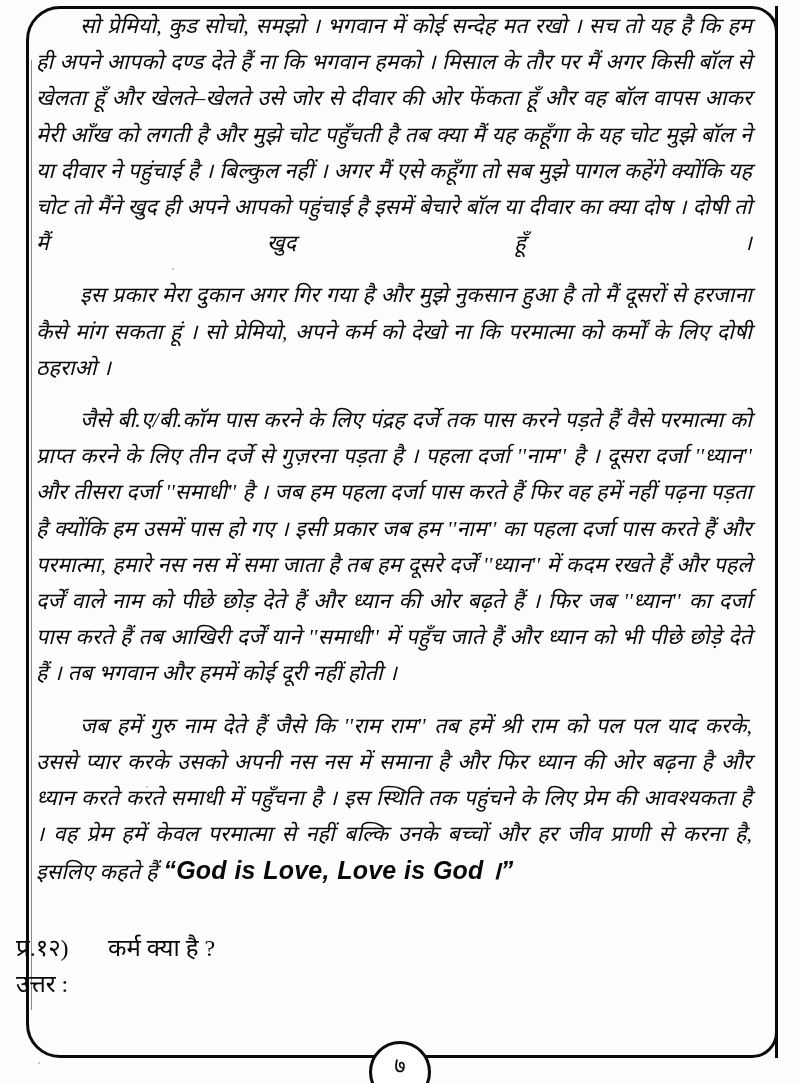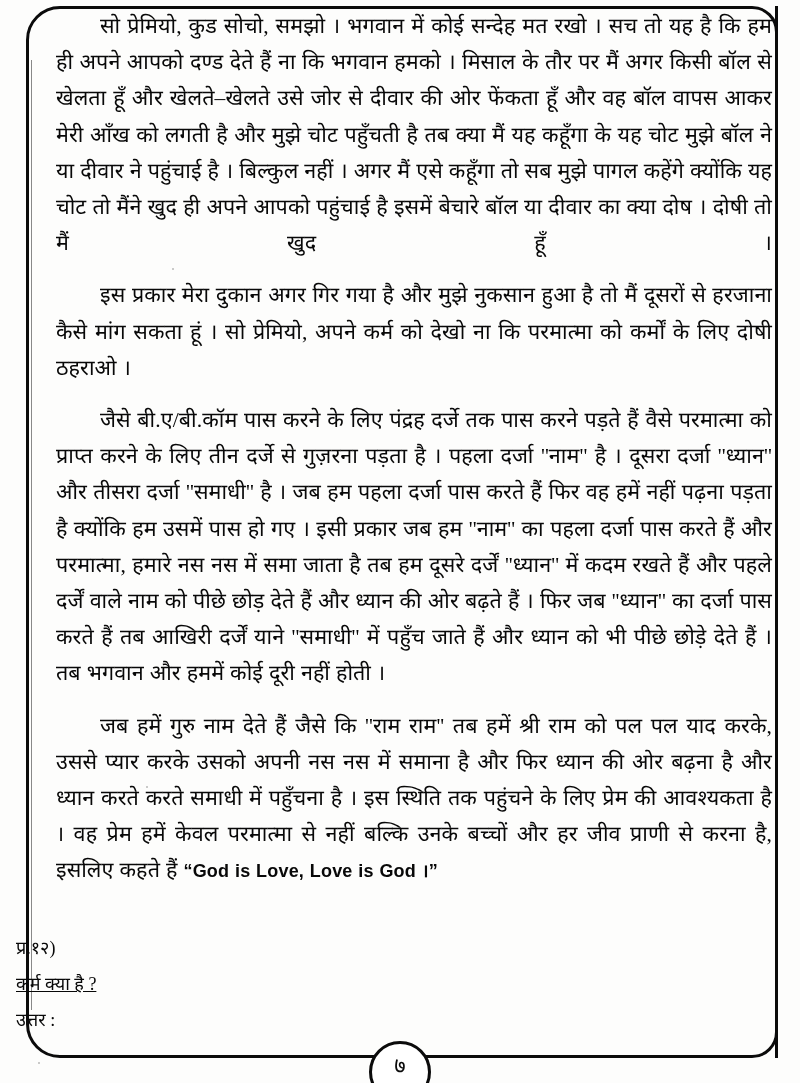--- a/index.html
+++ b/index.html
@@ -49,23 +49,24 @@
     top:60px;
     width:1px;
     height:950px;
     background:#2a2a2a;
     opacity:.55;
   }
 
   
   #content {
     position: absolute;
-    left: 56px;
+    left: 36px;
     top: 8px;
     width: 716px;
+    font-style: italic;
   }
 
   p.para {
     margin: 0;
     text-align: justify;
     text-justify: inter-word;
     font-size: 21.5px;
     line-height: 36.2px;
     color: #080808;
     letter-spacing: .1px;
@@ -75,50 +76,49 @@
   p.para + p.para { margin-top: 16px; }
   p.para.indent { text-indent: 44px; }
   p.para:last-child { text-align: justify; }
 
   
   .justify-all { text-align-last: justify; }
 
   .eng {
     font-family: "Liberation Sans", "DejaVu Sans", sans-serif;
     font-weight: bold;
-    font-size: 18px;
+    font-size: 25px;
     letter-spacing: .2px;
   }
 
   
   #qa {
     position: absolute;
     left: 16px;
     top: 930px;
     width: 756px;
   }
   .qa-row {
     display: flex;
     align-items: flex-start;
-    font-size: 18px;
+    font-size: 24px;
     line-height: 36.2px;
     color: #080808;
-    flex-direction: column;
   }
   .qa-label {
     flex: 0 0 auto;
     width: 92px;
     white-space: nowrap;
   }
   .qa-body {
     flex: 1 1 auto;
     text-align: justify;
     text-align-last: justify;
   }
-  .qa-body.plain { text-align: right; text-align-last: left; text-decoration: underline; }
+  .qa-body.plain { text-align: right; text-align-last: left; }
 
   
   #page-number-wrap {
     position: absolute;
     left: 0;
     right: 0;
     bottom: 2px;
     height: 54px;
   }
   #page-number-bubble {

